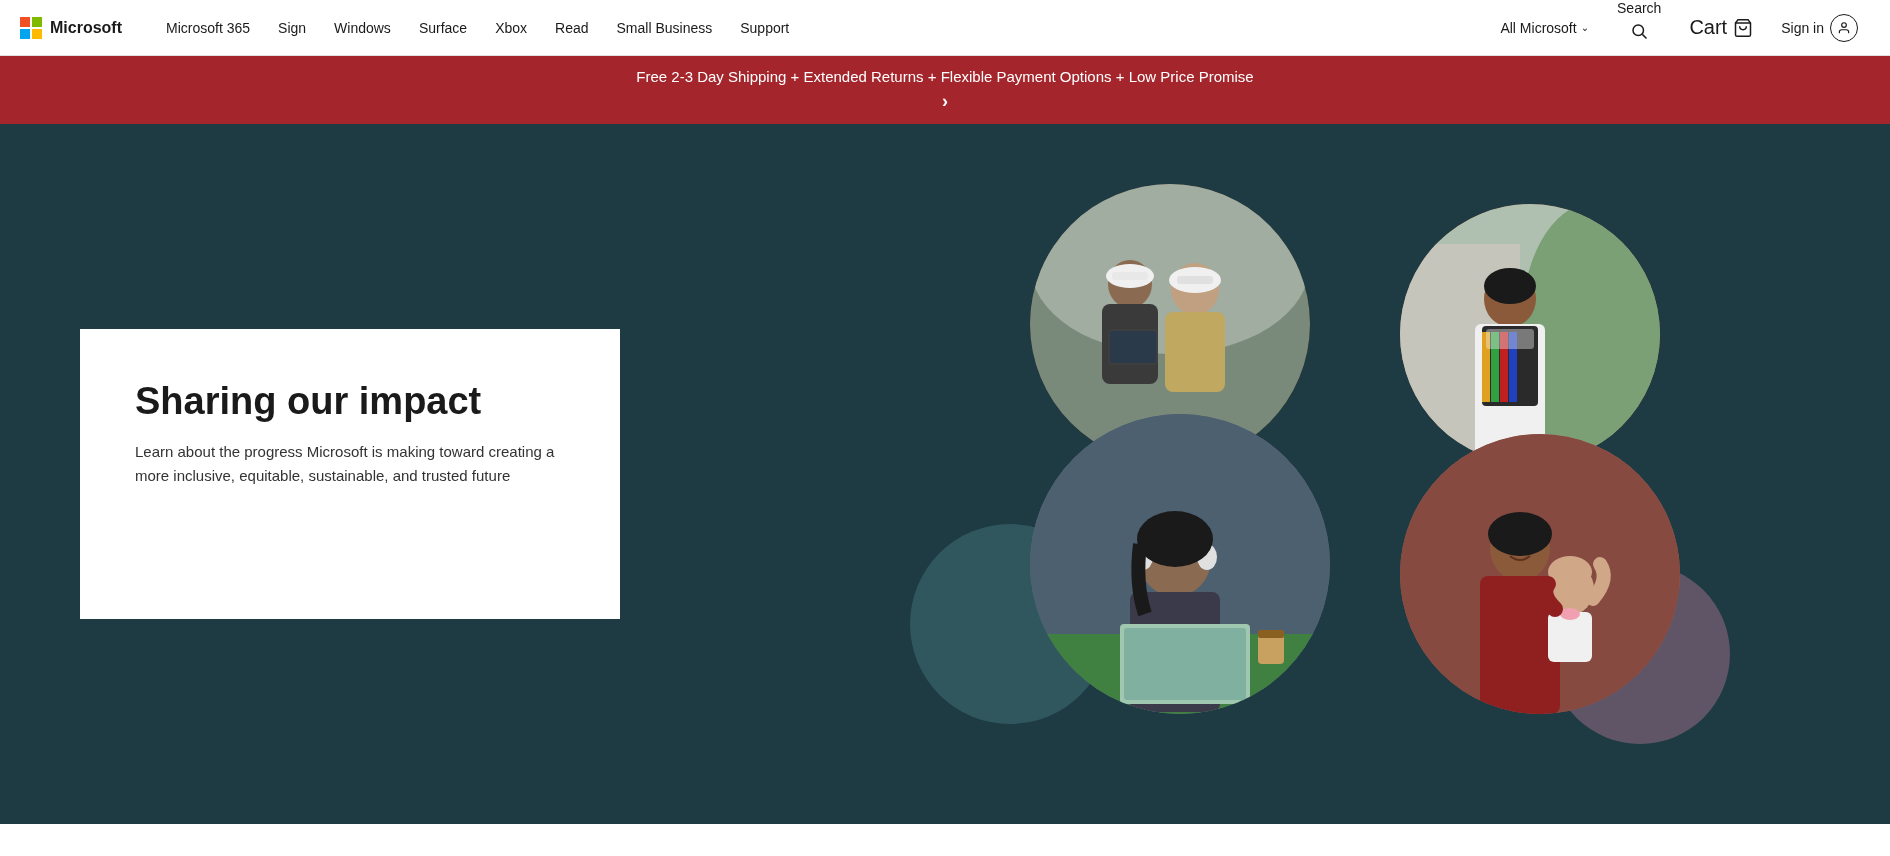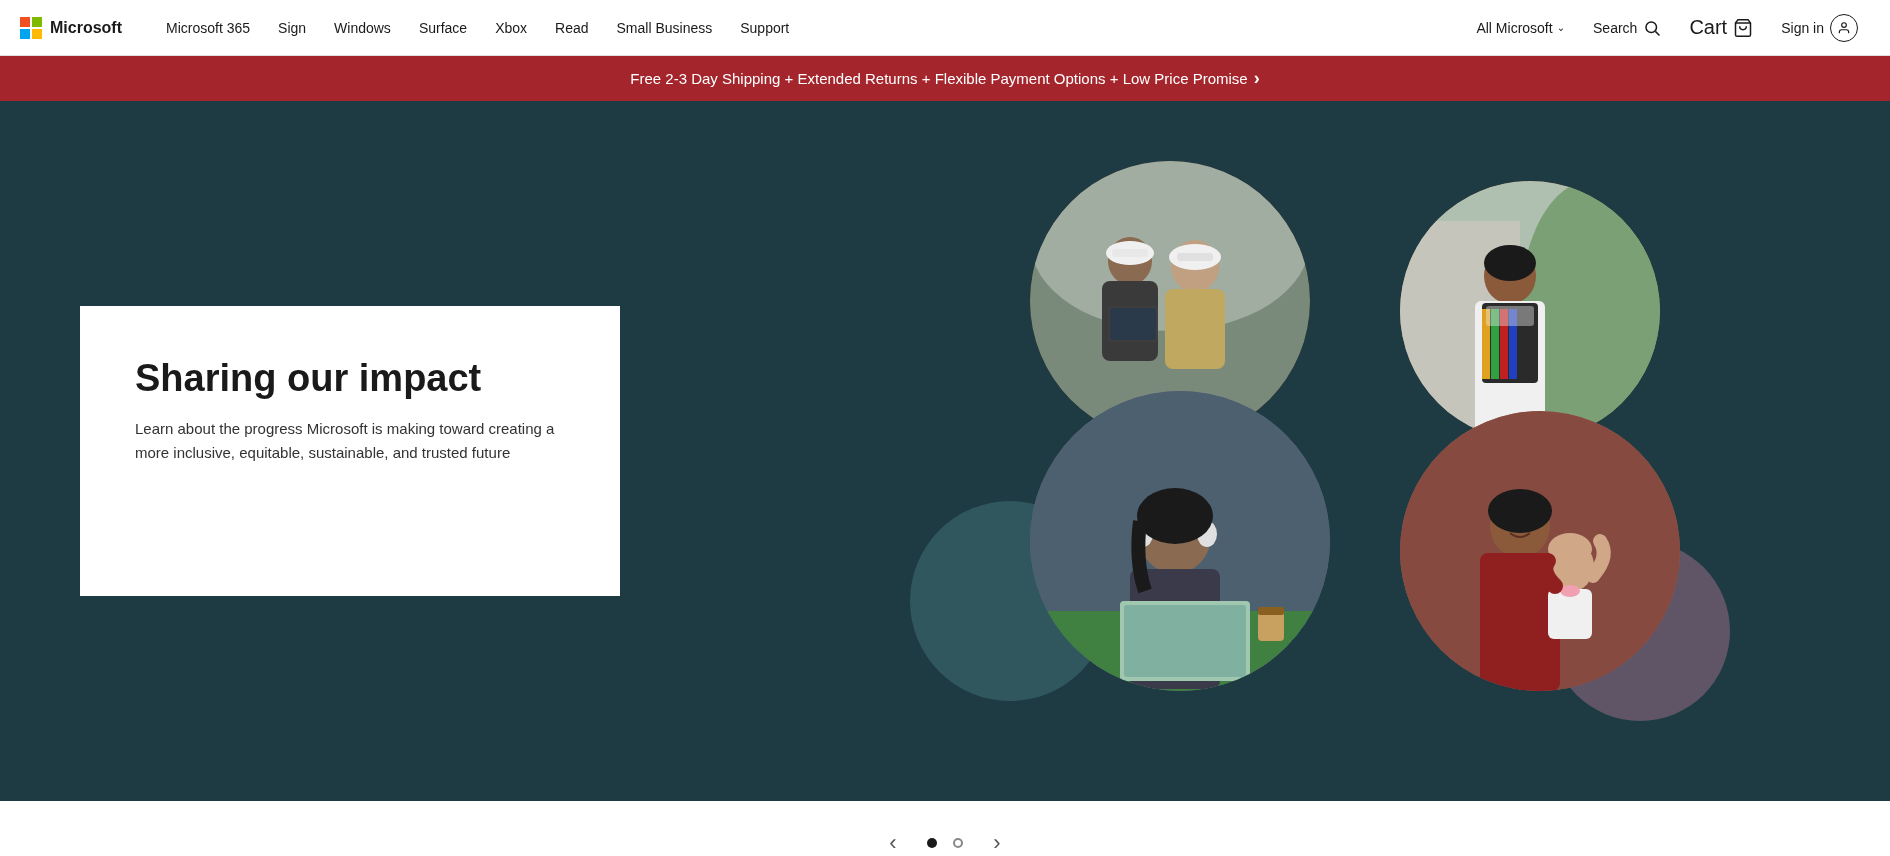--- a/index.html
+++ b/index.html
@@ -80,20 +80,21 @@
       display: flex;
       align-items: center;
       gap: 6px;
       font-size: 14px;
       color: #1a1a1a;
       background: none;
       border: none;
       cursor: pointer;
       padding: 0 12px;
       height: 56px;
+      flex-direction: column;
     }
     .cart-btn {
       display: flex;
       align-items: center;
       gap: 6px;
       font-size: 20px;
       color: #1a1a1a;
       background: none;
       border: none;
       cursor: pointer;
@@ -129,20 +130,21 @@
       background: #A4262C;
       color: #fff;
       text-align: center;
       padding: 12px 20px;
       font-size: 15px;
       font-weight: 500;
       display: flex;
       align-items: center;
       justify-content: center;
       gap: 6px;
+      flex-direction: column;
     }
 
     
     .hero {
       background: #1e3a42;
       min-height: 700px;
       position: relative;
       display: flex;
       align-items: center;
       overflow: hidden;

